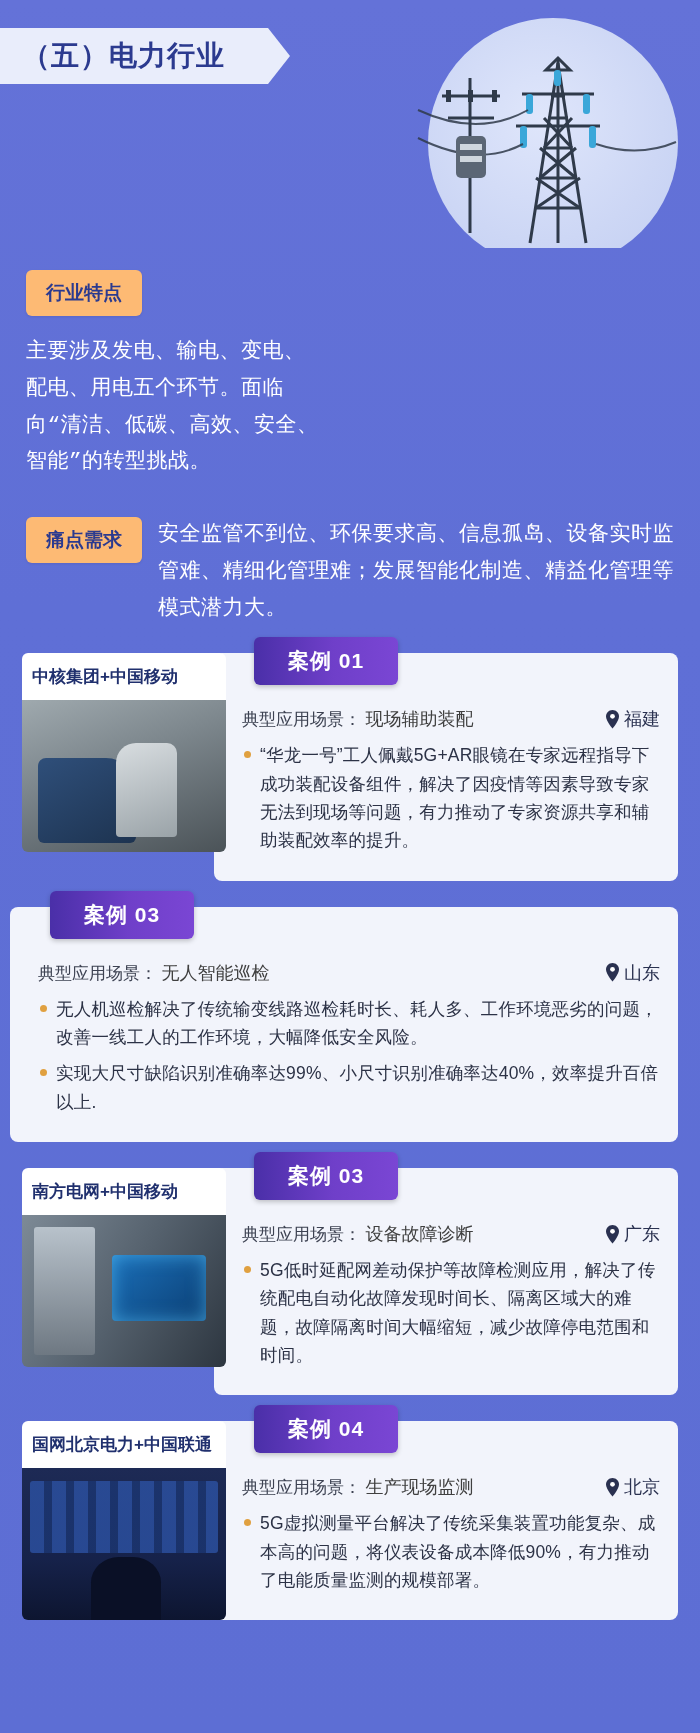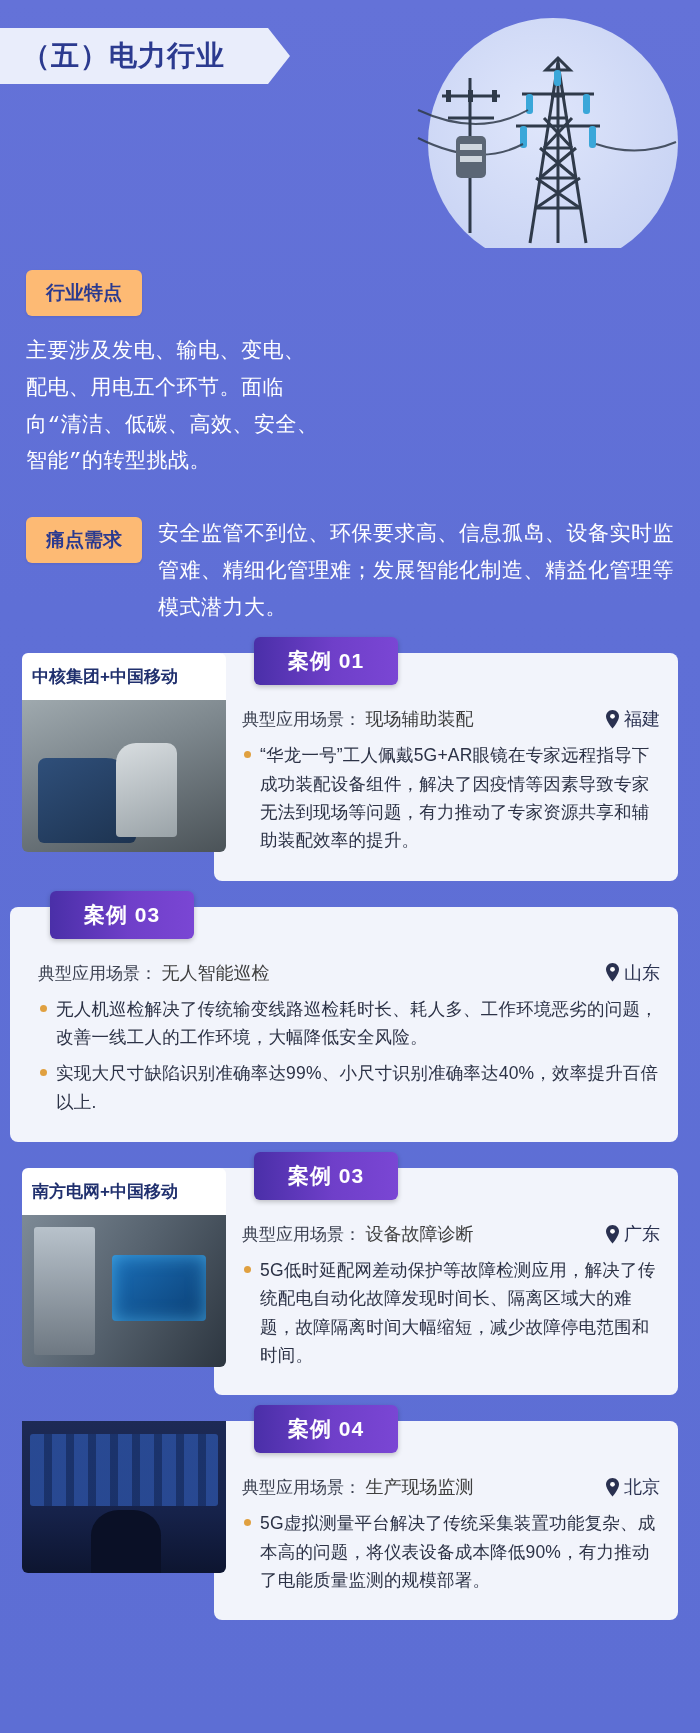--- a/index.html
+++ b/index.html
@@ -410,20 +410,21 @@
         <ul class="bullets">
           <li>5G低时延配网差动保护等故障检测应用，解决了传统配电自动化故障发现时间长、隔离区域大的难题，故障隔离时间大幅缩短，减少故障停电范围和时间。</li>
         </ul>
       </div>
     </div>
   </div>
 
   <div class="case">
     <div class="case-inner">
       <div class="case-left">
+        <div class="company-tag">国网北京电力+中国联通</div>
         <div class="photo p-control"></div>
       </div>
       <div class="case-right">
         <div class="case-badge">案例 04</div>
         <div class="scene-row">
           <div>
             <span class="scene-label">典型应用场景：</span>
             <span class="scene-value">生产现场监测</span>
           </div>
           <div class="region">

